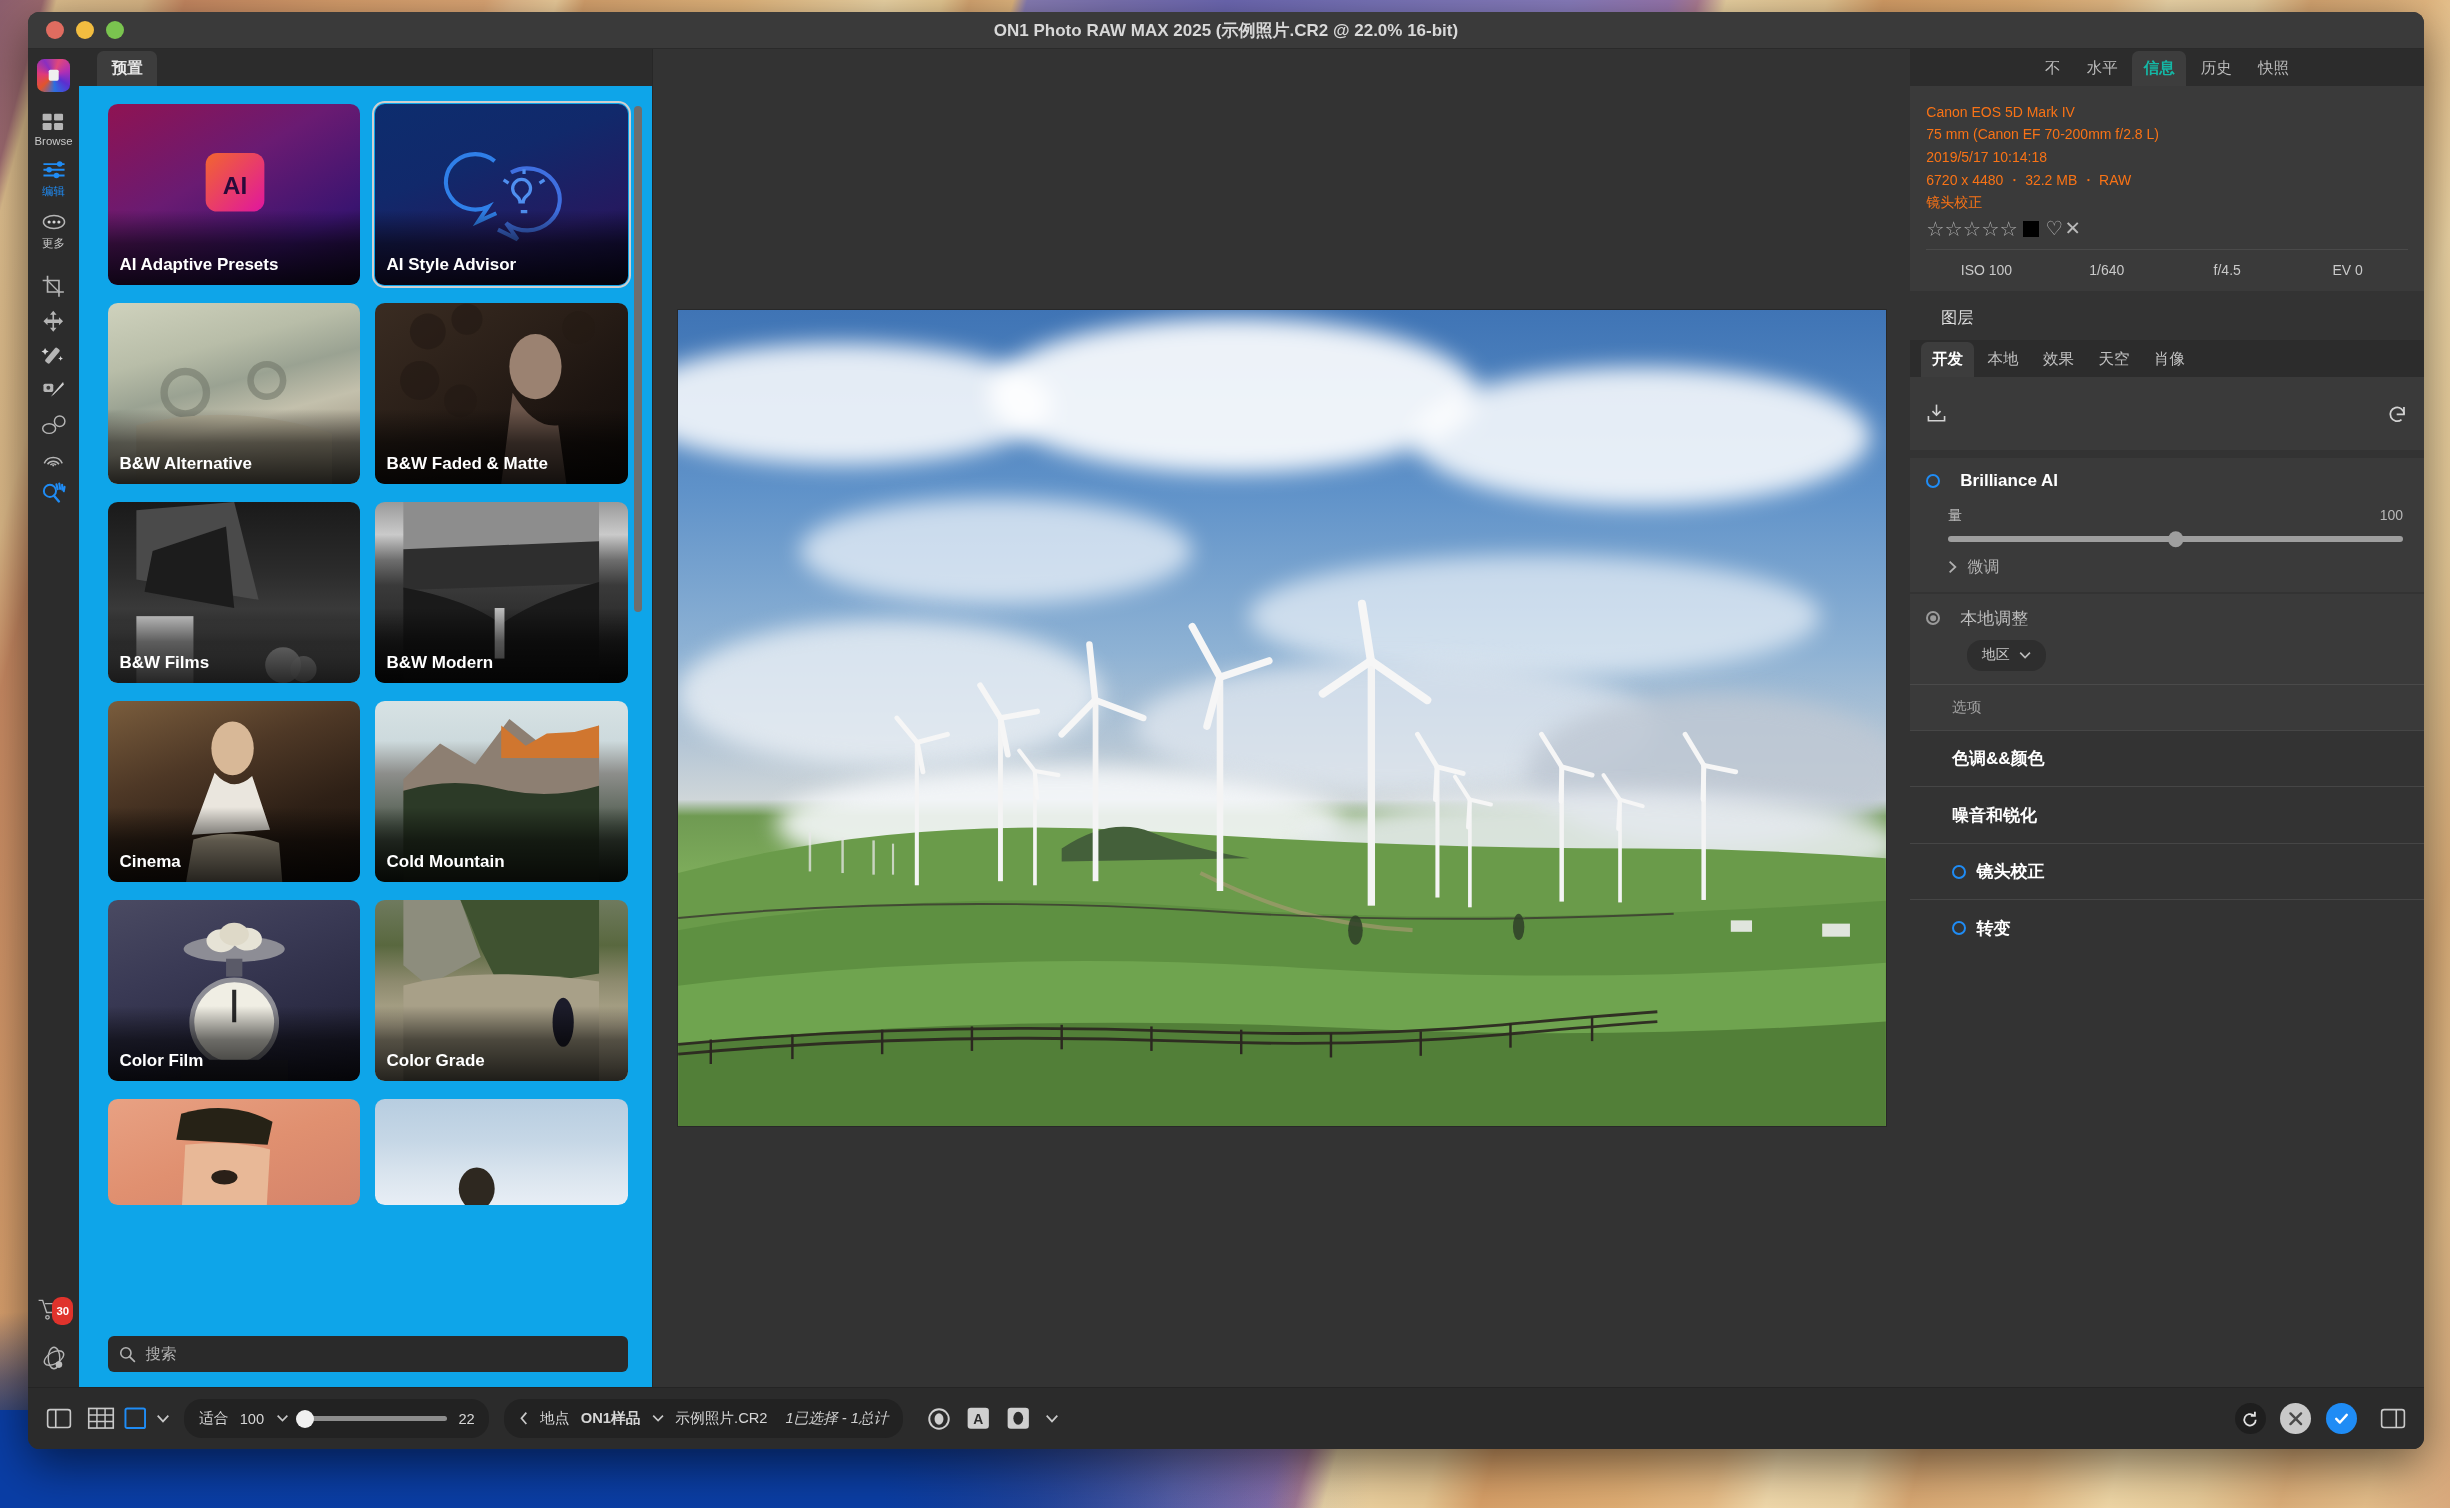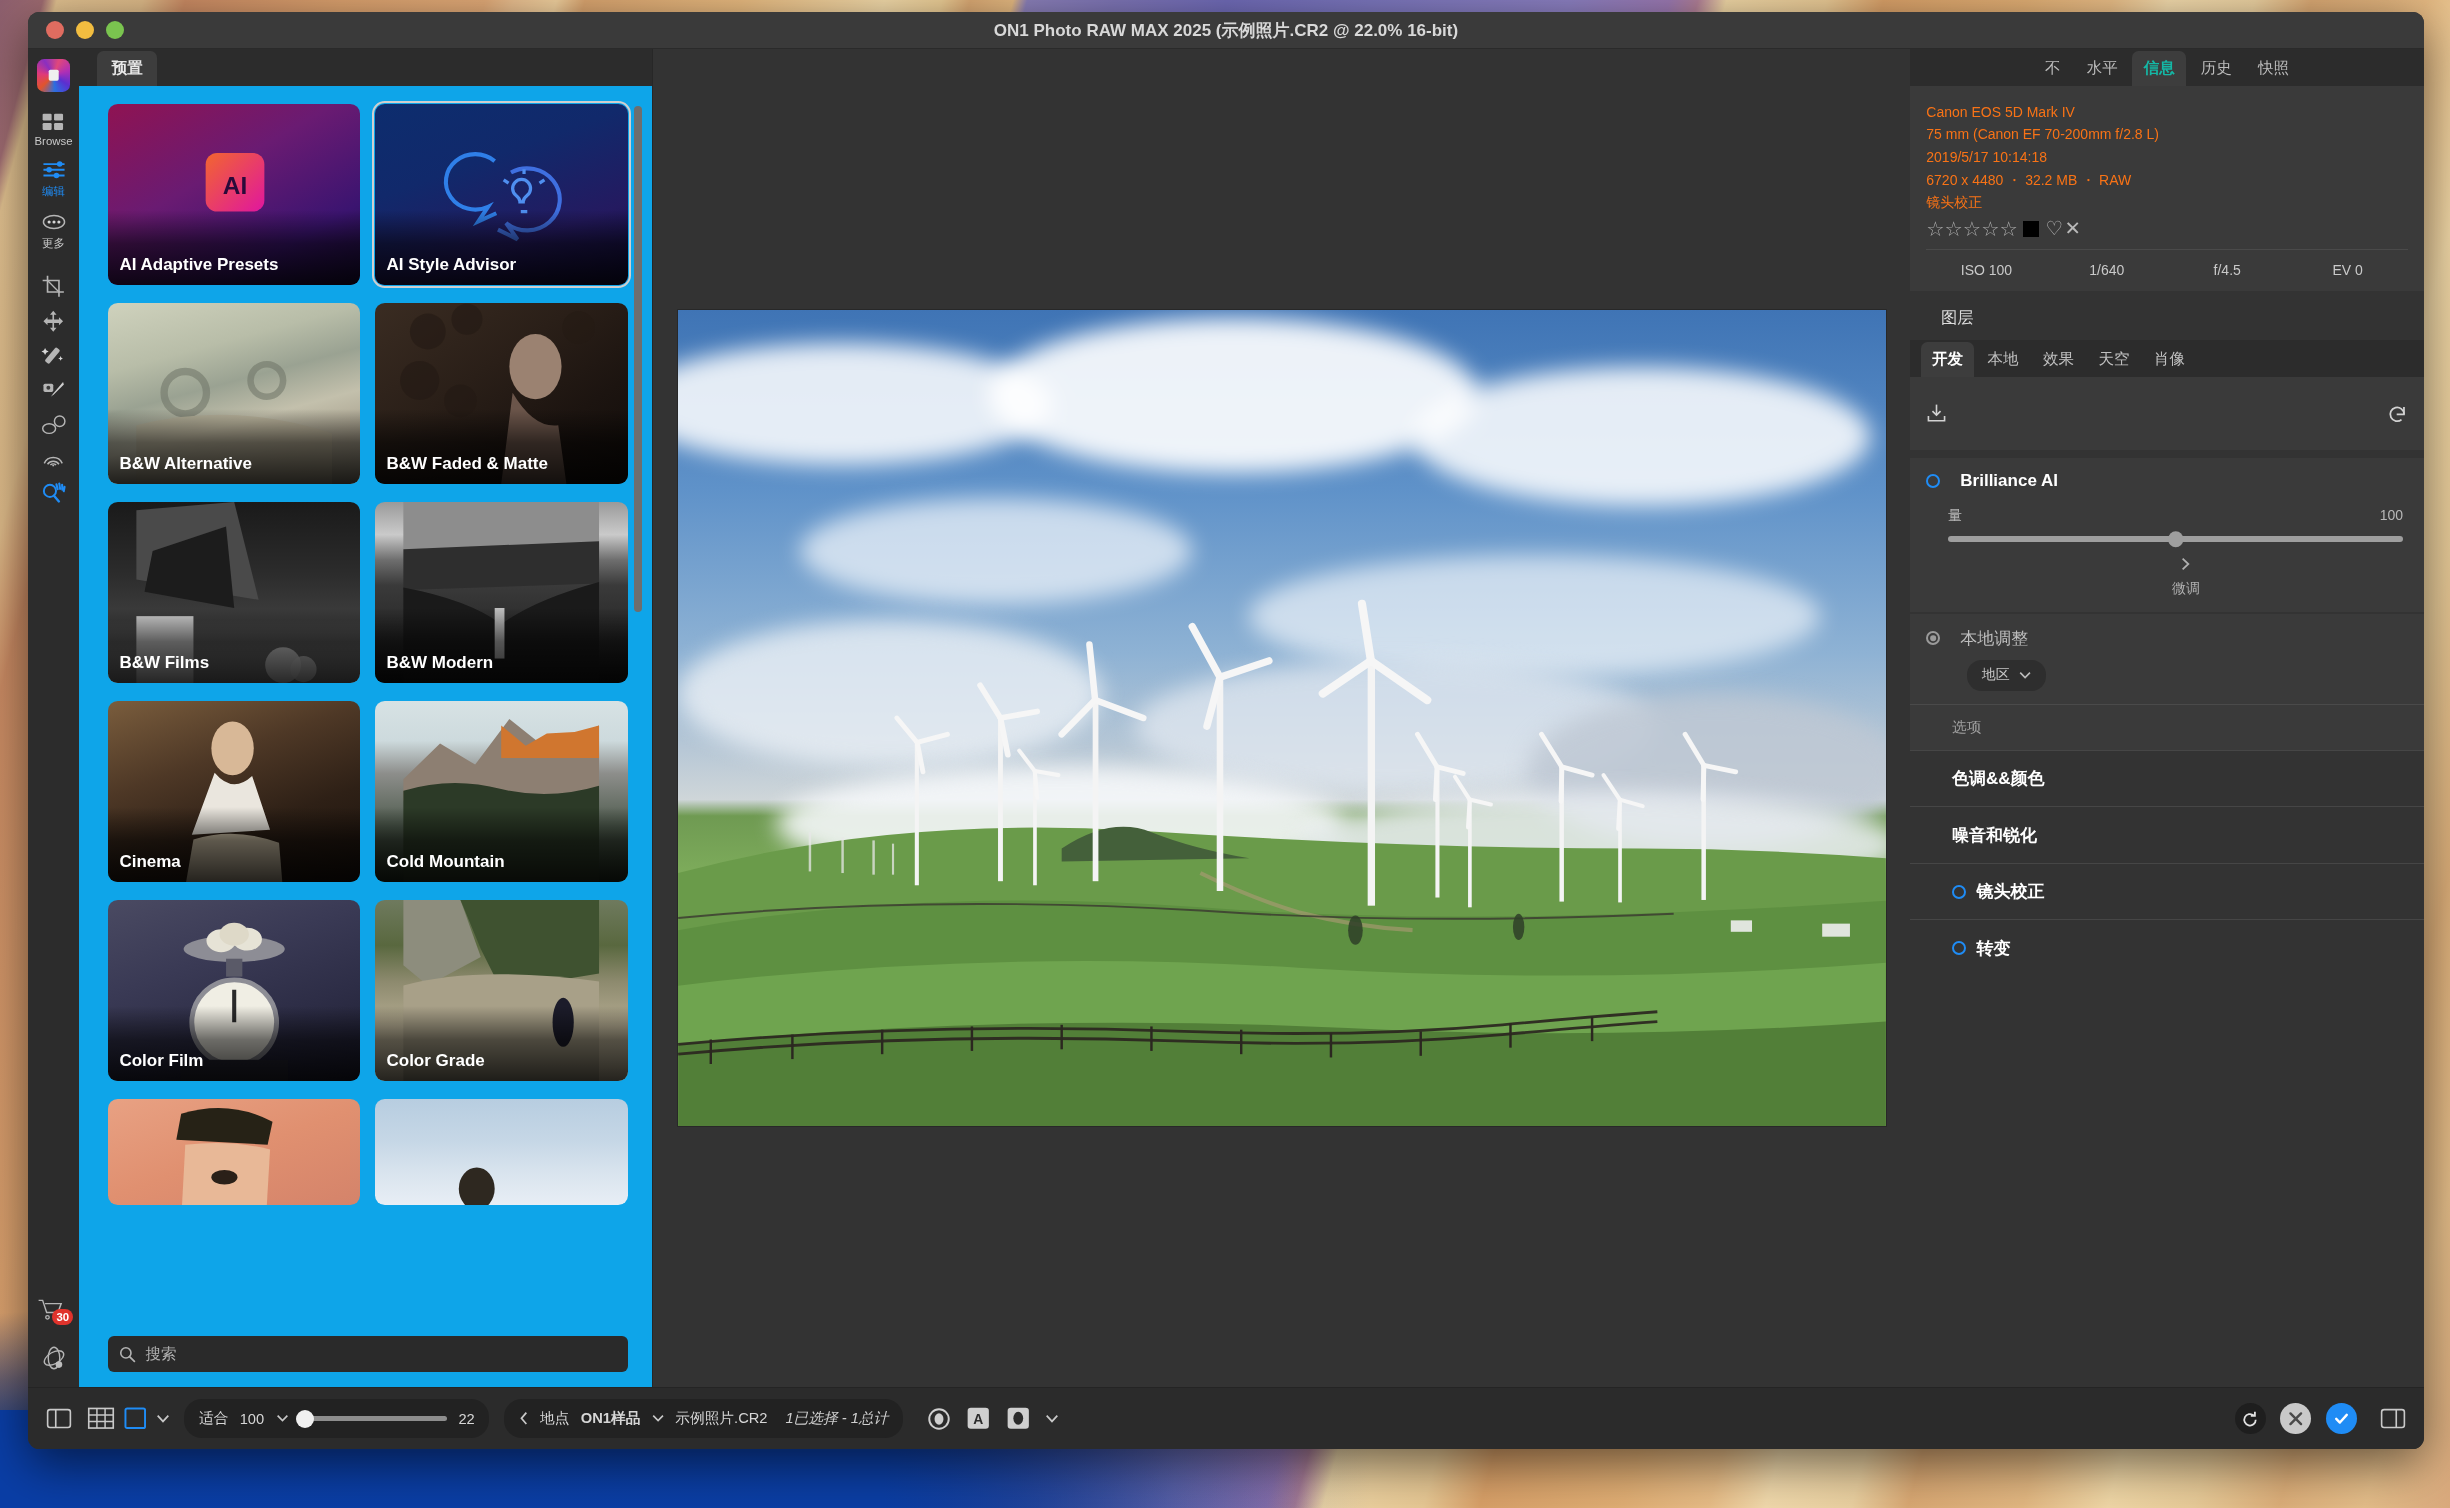--- a/index.html
+++ b/index.html
@@ -72,21 +72,21 @@
   .rail-logo::after{content:""; position:absolute; left:50%; top:50%; width:10.6px; height:10.6px; transform:translate(-50%,-50%);
     background:#efefef; border-radius:1.6px;}
   .rail-item { display:flex; flex-direction:column; align-items:center; margin-bottom:11.4px; cursor:pointer; }
   .rail-item .ico { width:28px; height:23px; display:flex; align-items:center; justify-content:center; }
   .rail-item .lbl { font-size:11.4px; color:#c9c9c9; margin-top:2.4px; letter-spacing:0; }
   .rail-item.active .lbl { color:#1f8cf5; }
   .rail-bottom { position:absolute; bottom:14.7px; left:0; right:0; display:flex; flex-direction:column; align-items:center; gap:19.6px; }
   .cart-wrap { position:relative; width:33px; height:28px; }
   .cart-badge {
     position:absolute; right:-3.3px; bottom:0px; background:#e0332c; color:#fff;
-    font-size:11.4px; font-weight:bold; border-radius:9px; min-width:21px; height:16px;
+    font-size:11.4px; font-weight:bold; border-radius:9px; min-width:21px; height:28px;
     display:flex; align-items:center; justify-content:center; padding:0 4.1px;
   }
 
   
   .presets {
     width:574px; flex:none; background:#333333;
     display:flex; flex-direction:column; min-height:0;
     border-right:0.8px solid #272727;
   }
   .presets-tabrow { height:37px; background:#2c2c2c; display:flex; align-items:flex-end; padding-left:18px; flex:none; }
@@ -155,21 +155,21 @@
   .sec-head { display:flex; align-items:center; gap:20px; padding:13px 16.3px 4.9px 16.3px; }
   .ring { width:14px; height:14px; border-radius:50%; border:2px solid #1f8cf5; flex:none; }
   .ring.dotted { border-color:#9a9a9a; position:relative; }
   .ring.dotted::after { content:""; position:absolute; left:50%; top:50%; width:5.7px; height:5.7px; background:#9a9a9a; border-radius:50%; transform:translate(-50%,-50%); }
   .sec-title { color:#ffffff; font-size:17px; font-weight:bold; }
   .sec-title.dim { color:#bdbdbd; font-weight:normal; }
   .slider-block { padding:11.4px 21px 6.5px 38px; }
   .slider-head { display:flex; justify-content:space-between; color:#b8b8b8; font-size:14px; margin-bottom:11.4px; }
   .track { height:5.7px; background:#9e9e9e; border-radius:3.3px; position:relative; }
   .knob { position:absolute; top:50%; width:15.5px; height:15.5px; background:#9e9e9e; border-radius:50%; transform:translate(-50%,-50%); }
-  .subrow { display:flex; align-items:center; gap:9px; padding:8.2px 0 14.7px 38px; color:#b0b0b0; font-size:14px;flex-direction:column; }
+  .subrow { display:flex; align-items:center; gap:9px; padding:8.2px 0 14.7px 38px; color:#b0b0b0; font-size:16px; }
   .chip {
     display:inline-flex; align-items:center; gap:9px; background:#2e2e2e;
     border-radius:14.7px; padding:6.5px 14.7px; color:#c6c6c6; font-size:14px; margin:4.9px 0 13px 57px;
   }
   .opt-row { border-top:0.8px solid #4a4a4a; padding:13px 0 13px 42px; color:#9e9e9e; font-size:14.7px; }
   .list-row {
     background:#333333; border-top:0.8px solid #464646; padding:16.3px 0 16.3px 42px;
     display:flex; align-items:center; gap:10.6px; cursor:pointer;
   }
   .list-row .lr-label { color:#ffffff; font-size:17px; font-weight:bold; }

